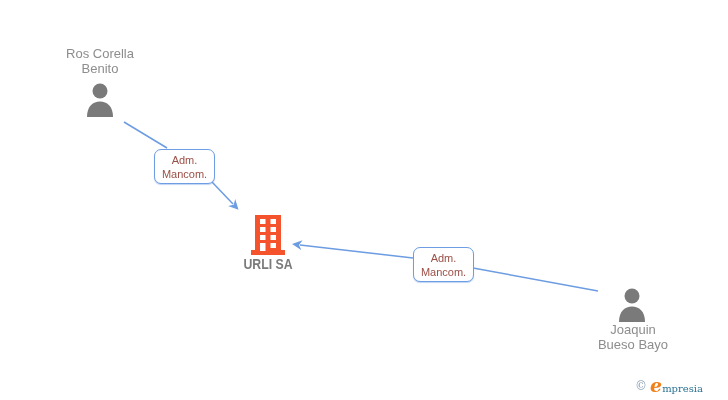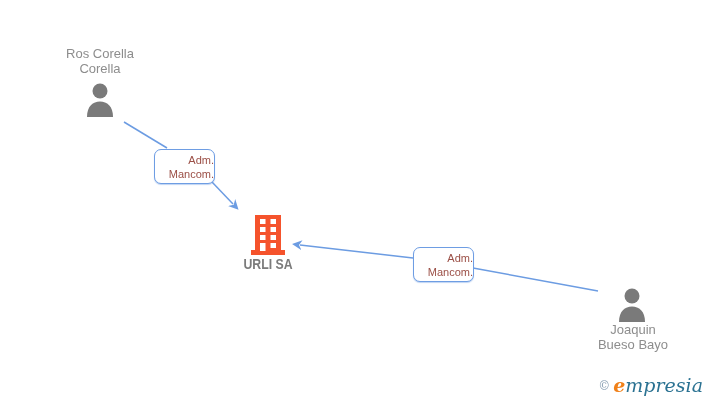--- a/index.html
+++ b/index.html
@@ -39,21 +39,21 @@
   }
   .edge-label {
     position: absolute;
     width: 61px;
     height: 35px;
     box-sizing: border-box;
     background: #ffffff;
     border: 1.5px solid #6e9de3;
     border-radius: 7px;
     box-shadow: 0 1px 1px rgba(110,157,227,0.45);
-    text-align: right;
+    text-align: center;
     color: #9b4f46;
     font-size: 11px;
     line-height: 14px;
     padding-top: 3px;
     cursor: default;
   }
   .logo {
     position: absolute;
     right: 5px;
     bottom: 4px;
@@ -69,22 +69,21 @@
     margin-right: 3px;
   }
   .logo .brand-e {
     color: #f08019;
     font-size: 19px;
     font-style: italic;
     font-weight: bold;
   }
   .logo .brand-rest {
     color: #2b7292;
-    font-size: 19px;
-    font-style: italic;
+    font-size: 10px;
   }
 </style>
 </head>
 <body>
 
 <div class="canvas">
 
   <svg class="wires" width="728" height="400" viewBox="0 0 728 400" aria-hidden="true">
     <defs>
       <marker id="arw" viewBox="0 0 10 10" refX="2" refY="5" markerUnits="userSpaceOnUse" markerWidth="10" markerHeight="10" orient="auto">
@@ -92,21 +91,21 @@
       </marker>
     </defs>
     <line x1="124" y1="122" x2="167" y2="148" stroke="#6c9ce2" stroke-width="1.5"></line>
     <path d="M212,182 L233,204" stroke="#6c9ce2" stroke-width="1.5" fill="none" marker-end="url(#arw)"></path>
     <path d="M413,258 L300,245" stroke="#6c9ce2" stroke-width="1.5" fill="none" marker-end="url(#arw)"></path>
     <line x1="473" y1="268" x2="598" y2="291" stroke="#6c9ce2" stroke-width="1.5"></line>
   </svg>
 
   <div class="person-name" style="left:40px; top:46px;">
     <div>Ros Corella</div>
-    <div>Corella</div>
+    <div>Benito</div>
   </div>
   <div class="person-icon-wrap" style="left:87px; top:83px;">
     <svg width="26" height="34" viewBox="0 0 26 34">
       <circle cx="13" cy="8" r="7.5" fill="#7a7a7a"></circle>
       <path d="M0,34 C0,23 6,18.5 13,18.5 C20,18.5 26,23 26,34 Z" fill="#7a7a7a"></path>
     </svg>
   </div>
 
   <div class="edge-label" style="left:154px; top:149px;">
     <div>Adm.</div>

